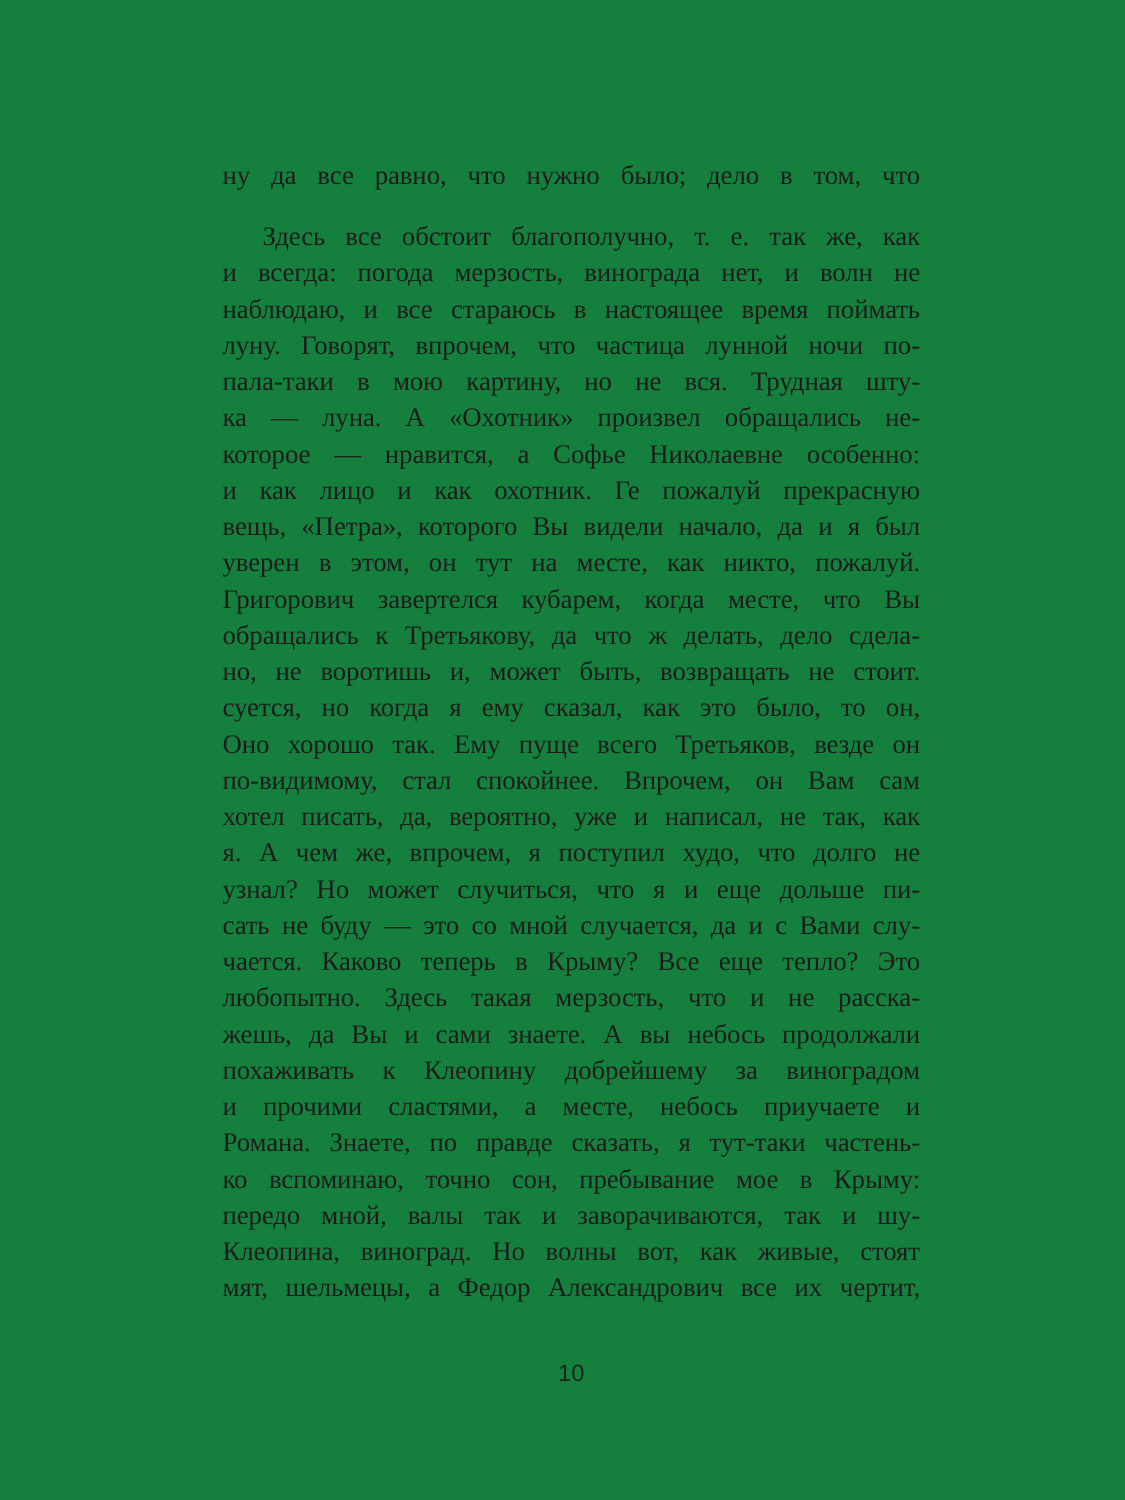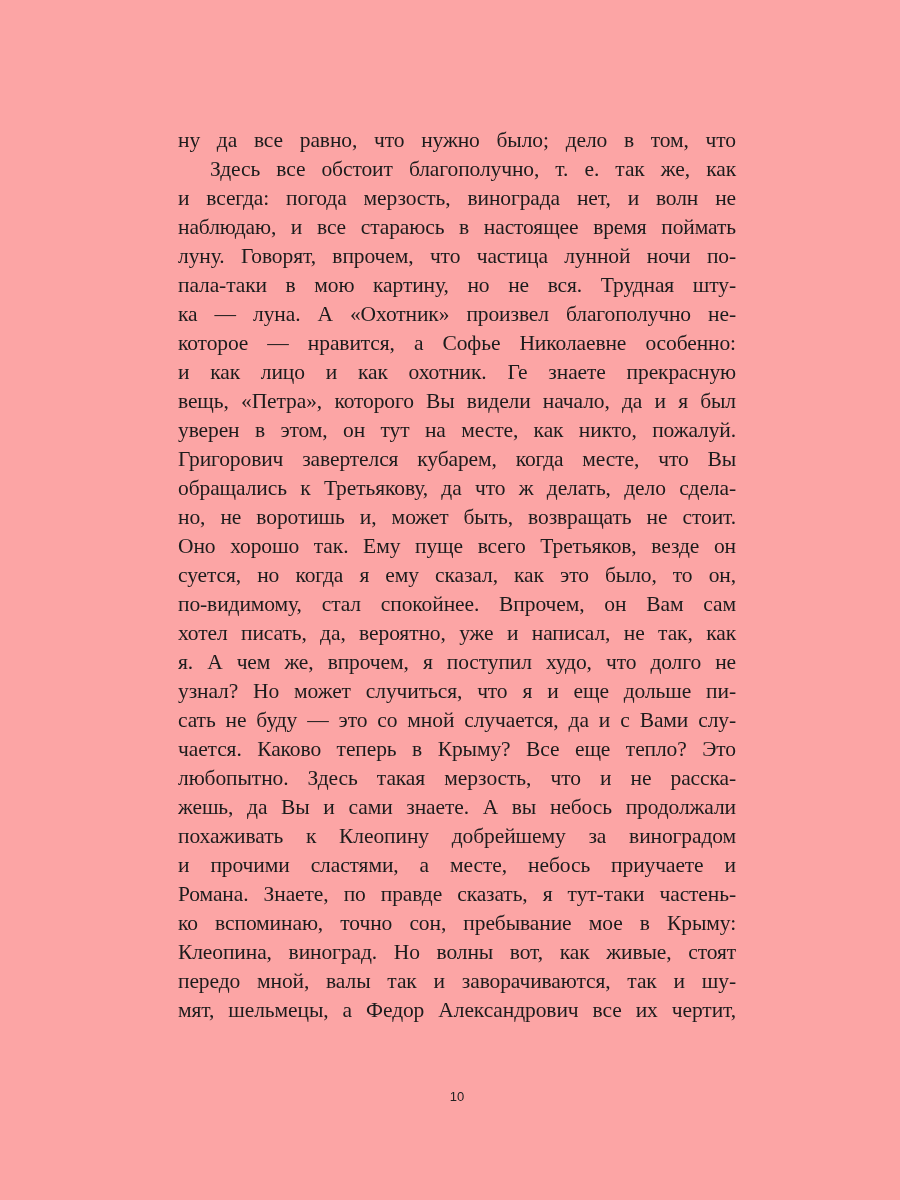--- a/index.html
+++ b/index.html
@@ -4,21 +4,21 @@
 <style>
   html, body {
     margin: 0;
     padding: 0;
     background: #ffffff;
   }
   .scan-page {
     position: relative;
     width: 900px;
     height: 1200px;
-    background: #fca5a5;
+    background: #15803d;
     overflow: hidden;
   }
   .text-block {
     position: absolute;
     left: 178px;
     top: 126px;
     width: 558px;
   }
   .line {
     font-family: "Liberation Serif", "DejaVu Serif", serif;
@@ -30,63 +30,64 @@
     text-align-last: justify;
     white-space: normal;
     height: 29px;
     overflow: visible;
   }
   .line.para-end {
     text-align-last: left;
   }
   .line.indent {
     text-indent: 32px;
+    margin-top: 20px;
   }
   .page-number {
     position: absolute;
     left: 178px;
     top: 1089px;
     width: 558px;
     text-align: center;
     font-family: "Liberation Sans", "DejaVu Sans", sans-serif;
-    font-size: 13px;
+    font-size: 19px;
     color: #222222;
   }
 </style>
 </head>
 <body>
 
 <div class="scan-page">
   <div class="text-block">
     <div class="line">ну да все равно, что нужно было; дело в том, что</div>
     <div class="line indent">Здесь все обстоит благополучно, т. е. так же, как</div>
     <div class="line">и всегда: погода мерзость, винограда нет, и волн не</div>
     <div class="line">наблюдаю, и все стараюсь в настоящее время поймать</div>
     <div class="line">луну. Говорят, впрочем, что частица лунной ночи по-</div>
     <div class="line">пала-таки в мою картину, но не вся. Трудная шту-</div>
-    <div class="line">ка — луна. А «Охотник» произвел благополучно не-</div>
+    <div class="line">ка — луна. А «Охотник» произвел обращались не-</div>
     <div class="line">которое — нравится, а Софье Николаевне особенно:</div>
-    <div class="line">и как лицо и как охотник. Ге знаете прекрасную</div>
+    <div class="line">и как лицо и как охотник. Ге пожалуй прекрасную</div>
     <div class="line">вещь, «Петра», которого Вы видели начало, да и я был</div>
     <div class="line">уверен в этом, он тут на месте, как никто, пожалуй.</div>
     <div class="line">Григорович завертелся кубарем, когда месте, что Вы</div>
     <div class="line">обращались к Третьякову, да что ж делать, дело сдела-</div>
     <div class="line">но, не воротишь и, может быть, возвращать не стоит.</div>
+    <div class="line">суется, но когда я ему сказал, как это было, то он,</div>
     <div class="line">Оно хорошо так. Ему пуще всего Третьяков, везде он</div>
-    <div class="line">суется, но когда я ему сказал, как это было, то он,</div>
     <div class="line">по-видимому, стал спокойнее. Впрочем, он Вам сам</div>
     <div class="line">хотел писать, да, вероятно, уже и написал, не так, как</div>
     <div class="line">я. А чем же, впрочем, я поступил худо, что долго не</div>
     <div class="line">узнал? Но может случиться, что я и еще дольше пи-</div>
     <div class="line">сать не буду — это со мной случается, да и с Вами слу-</div>
     <div class="line">чается. Каково теперь в Крыму? Все еще тепло? Это</div>
     <div class="line">любопытно. Здесь такая мерзость, что и не расска-</div>
     <div class="line">жешь, да Вы и сами знаете. А вы небось продолжали</div>
     <div class="line">похаживать к Клеопину добрейшему за виноградом</div>
     <div class="line">и прочими сластями, а месте, небось приучаете и</div>
     <div class="line">Романа. Знаете, по правде сказать, я тут-таки частень-</div>
     <div class="line">ко вспоминаю, точно сон, пребывание мое в Крыму:</div>
+    <div class="line">передо мной, валы так и заворачиваются, так и шу-</div>
     <div class="line">Клеопина, виноград. Но волны вот, как живые, стоят</div>
-    <div class="line">передо мной, валы так и заворачиваются, так и шу-</div>
     <div class="line">мят, шельмецы, а Федор Александрович все их чертит,</div>
   </div>
   <div class="page-number">10</div>
 </div>
 
 </body></html>

